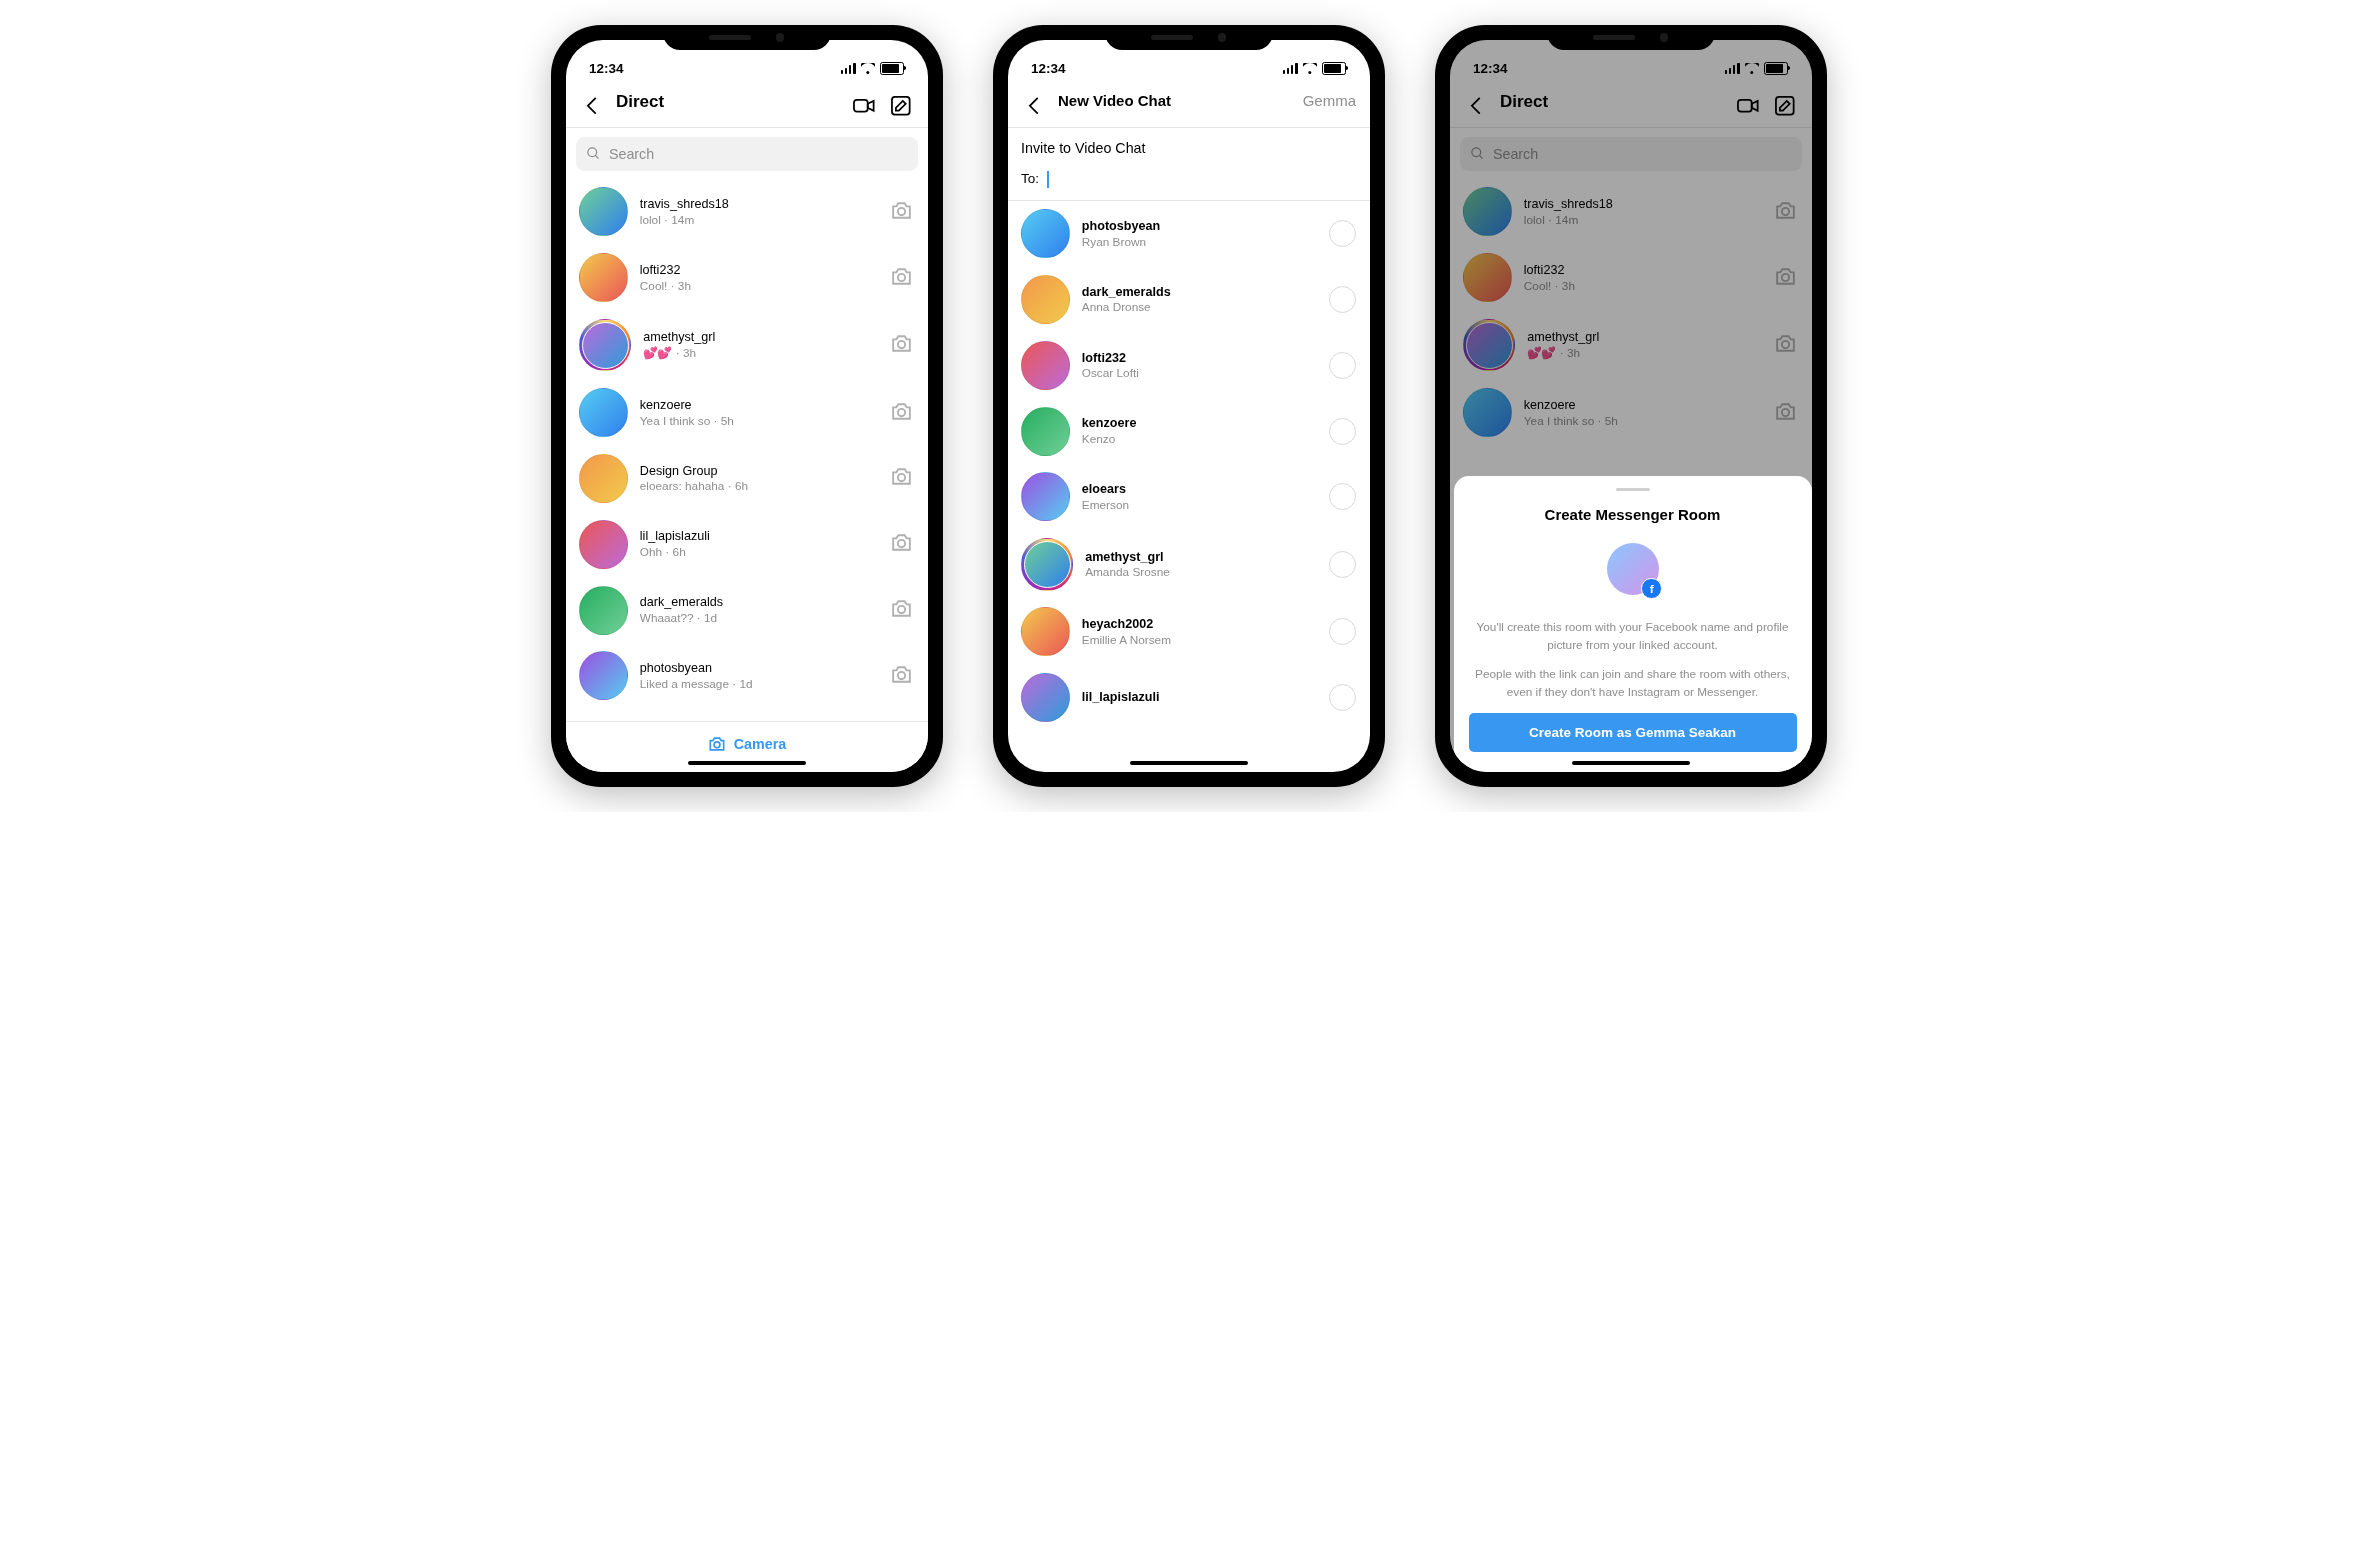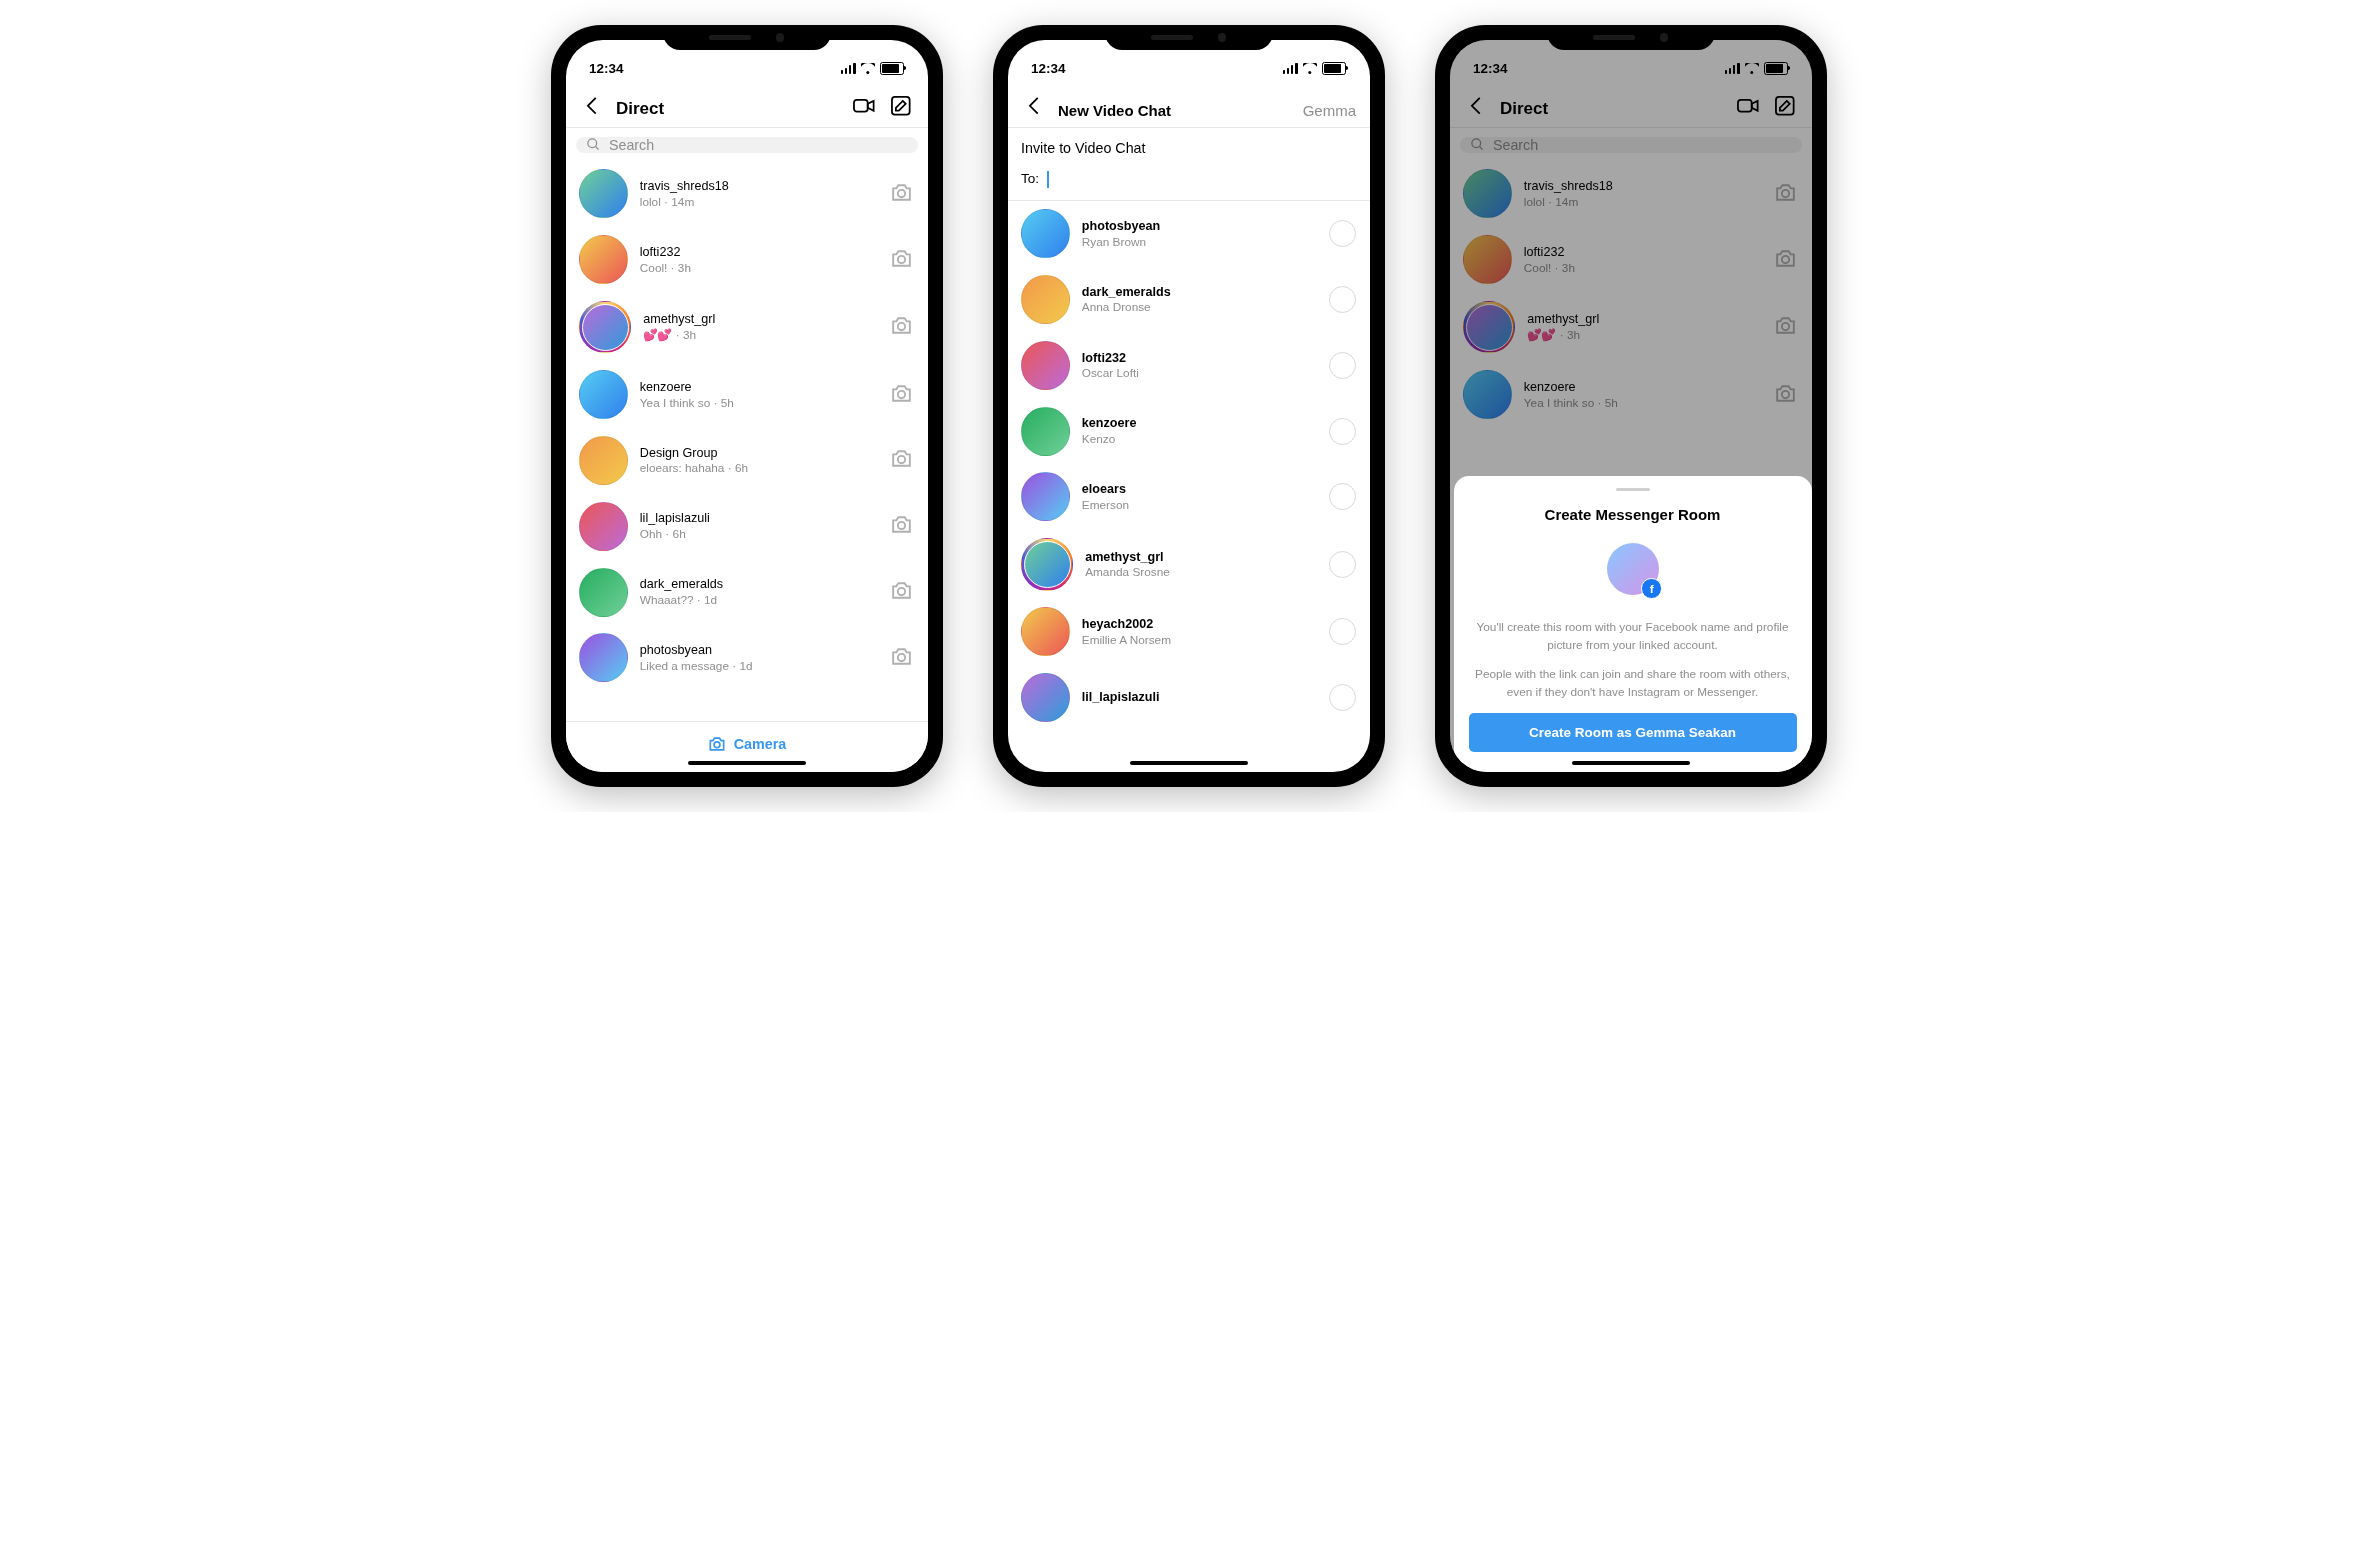--- a/index.html
+++ b/index.html
@@ -11,27 +11,27 @@
   .phone{width:362px;border-radius:50px;background:#000;padding:15px;box-shadow:0 8.4px 34px rgba(0,0,0,.25);position:relative}
   .screen{background:#fff;border-radius:37px;overflow:hidden;height:732px;position:relative;display:flex;flex-direction:column}
   .notch{position:absolute;top:0;left:50%;transform:translateX(-50%);width:168px;height:25px;background:#000;border-radius:0 0 17px 17px;z-index:50;display:flex;justify-content:center;align-items:center;gap:25px}
   .notch::before{content:"";width:42px;height:5px;border-radius:2.5px;background:#1a1a1a}
   .notch::after{content:"";width:8.4px;height:8.4px;border-radius:50%;background:#1a1a1a}
   .status{display:flex;justify-content:space-between;align-items:center;padding:13.5px 23.6px 0;font-size:13.5px;font-weight:600;height:30px}
   .s-icons{display:flex;gap:5px;align-items:center}
   .bars{display:flex;gap:1.7px;align-items:flex-end}.bars span{width:2.5px;background:#000;border-radius:0.8px}.bars span:nth-child(1){height:4.2px}.bars span:nth-child(2){height:6.7px}.bars span:nth-child(3){height:9.3px}.bars span:nth-child(4){height:11.8px}
   .wifi{width:14.3px;height:11px;position:relative;overflow:hidden}.wifi::before{content:"";position:absolute;bottom:-6.7px;left:50%;transform:translateX(-50%);width:20px;height:20px;border:2.5px solid #000;border-radius:50%;box-sizing:border-box}.wifi::after{content:"";position:absolute;bottom:0;left:50%;transform:translateX(-50%);width:3.4px;height:3.4px;background:#000;border-radius:50%}
   .batt{width:22px;height:11px;border:1.3px solid #000;border-radius:2.5px;position:relative}.batt::before{content:"";position:absolute;left:0.8px;top:0.8px;bottom:0.8px;right:4.2px;background:#000;border-radius:0.8px}.batt::after{content:"";position:absolute;right:-3.4px;top:2.5px;width:2.1px;height:4.2px;background:#000;border-radius:0 1.7px 1.7px 0}
-  .hdr{display:flex;align-items:flex-end;padding:8.4px 13.5px;gap:10px;border-bottom:0.8px solid var(--line)}
+  .hdr{display:flex;align-items:flex-start;padding:8.4px 13.5px;gap:10px;border-bottom:0.8px solid var(--line)}
   .hdr .title{font-size:17px;font-weight:600;flex:1}
   .hdr .title.small{font-size:15px}
   .ic{width:27px;height:27px;display:flex;align-items:center;justify-content:center}
   .back svg,.camcorder svg,.compose svg{width:23.6px;height:23.6px;stroke:#000;stroke-width:1.8;fill:none}
   .send{color:var(--sub);font-size:15px}
-  .search{margin:8.4px 10px;background:var(--gray);border-radius:8.4px;padding:0 10px;display:flex;align-items:center;gap:8.4px;color:var(--sub);font-size:14.3px}
+  .search{margin:8.4px 10px;background:var(--gray);border-radius:8.4px;padding:9px 10px;display:flex;align-items:center;gap:8.4px;color:var(--sub);font-size:14.3px}
   .list{flex:1;overflow:hidden}
   .row{display:flex;align-items:center;padding:8.4px 13.5px;gap:11.8px}
   .av{width:47px;height:47px;border-radius:50%;flex:none;background:linear-gradient(135deg,#c7c7c7,#9a9a9a);position:relative;border:0.8px solid rgba(0,0,0,.05)}
   .av.ring{padding:1.7px;background:conic-gradient(#feda75,#fa7e1e,#d62976,#962fbf,#4f5bd5,#feda75)}
   .av.ring .inner{width:100%;height:100%;border-radius:50%;background:linear-gradient(135deg,#c7c7c7,#9a9a9a);border:1.7px solid #fff;box-sizing:border-box}
   .txts{flex:1;min-width:0}
   .nm{font-size:12.6px;color:#000;margin-bottom:1.7px}
   .nm.bold{font-weight:600}
   .sb{font-size:11.8px;color:var(--sub);white-space:nowrap;overflow:hidden;text-overflow:ellipsis}
   .cam-ic{width:25px;height:25px;stroke:#b0b0b0;stroke-width:1.8;fill:none}

